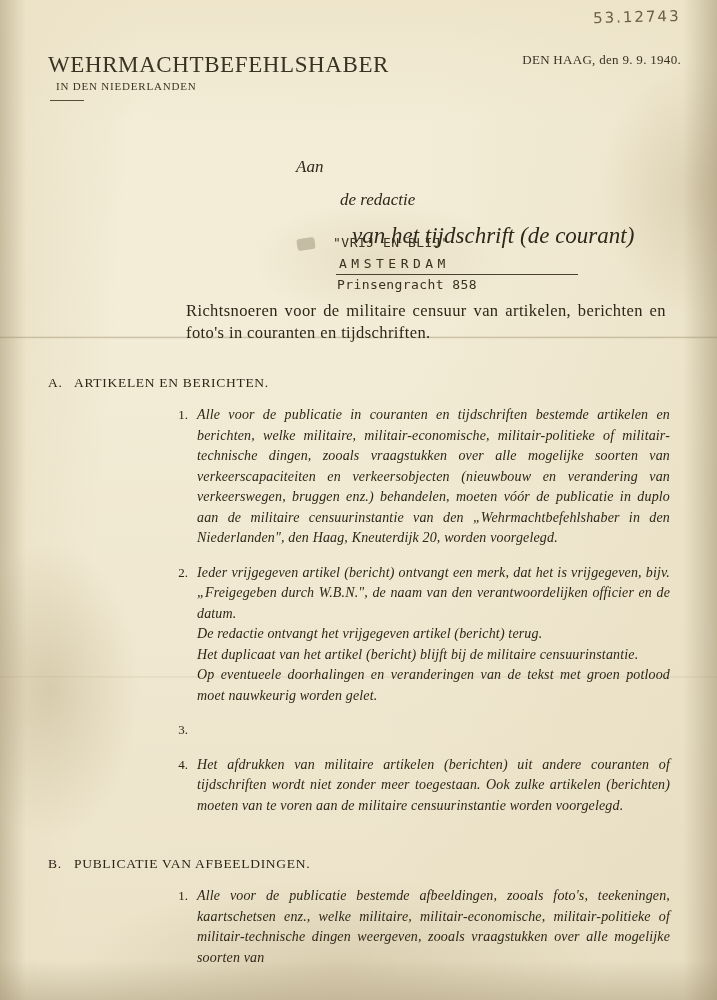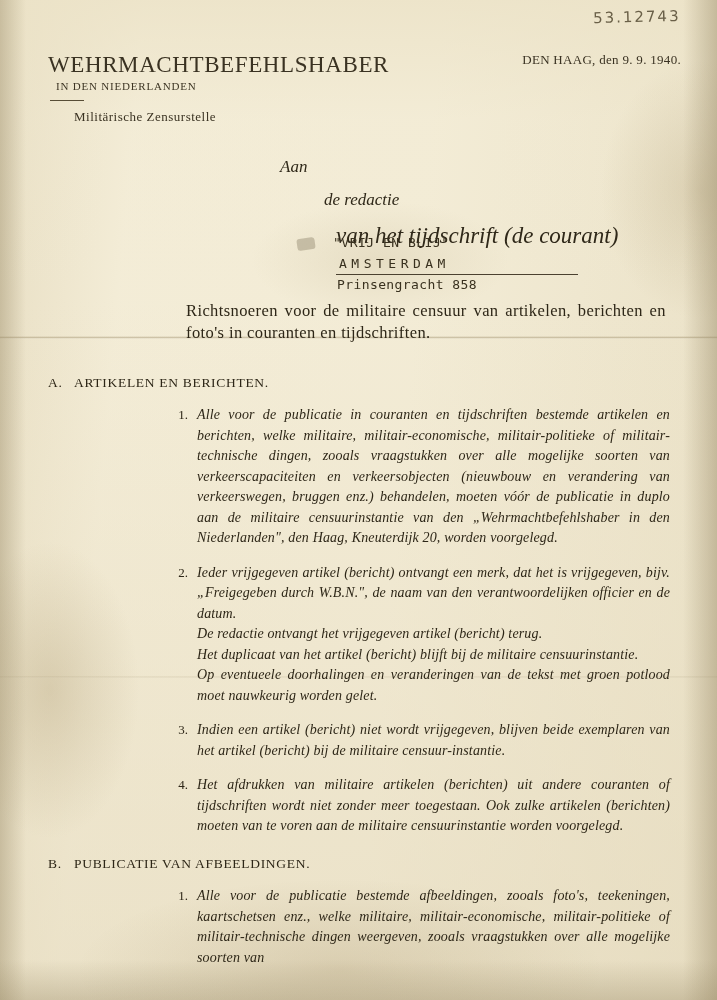--- a/index.html
+++ b/index.html
@@ -117,21 +117,21 @@
     right: 36px;
     font-family: "Liberation Serif", serif;
     font-size: 13px;
     color: #3a3222;
     letter-spacing: 0.3px;
   }
 
   
   .addr {
     position: absolute;
-    left: 280px;
+    left: 296px;
     top: 157px;
     font-family: "Liberation Serif", serif;
     font-style: italic;
     color: #2f2819;
   }
   .addr .l1 { font-size: 17px; }
   .addr .l2 { font-size: 17px; margin-left: 44px; margin-top: 13px; }
   .addr .l3 { font-size: 23px; margin-left: 56px; margin-top: 13px; white-space: nowrap;}
 
   .typed {
@@ -254,21 +254,20 @@
   <div class="edge-shadow-bottom"></div>
 
   <div class="content">
 
     <div class="archive-num">53.12743</div>
 
     <div class="letterhead">
       <div class="org-name">WEHRMACHTBEFEHLSHABER</div>
       <div class="org-sub">IN DEN NIEDERLANDEN</div>
       <div class="rule"></div>
-      <div class="office">Militärische Zensurstelle</div>
     </div>
 
     <div class="dateline">DEN HAAG, den 9. 9. 1940.</div>
 
     <div class="addr">
       <div class="l1">Aan</div>
       <div class="l2">de redactie</div>
       <div class="l3">van het tijdschrift (de courant)</div>
     </div>
 
@@ -299,21 +298,20 @@
             <p>Ieder vrijgegeven artikel (bericht) ontvangt een merk, dat het is vrijgegeven, bijv. „Freigegeben durch W.B.N.", de naam van den verantwoordelijken officier en de datum.</p>
             <p>De redactie ontvangt het vrijgegeven artikel (bericht) terug.</p>
             <p>Het duplicaat van het artikel (bericht) blijft bij de militaire censuurinstantie.</p>
             <p>Op eventueele doorhalingen en veranderingen van de tekst met groen potlood moet nauwkeurig worden gelet.</p>
           </div>
         </div>
 
         <div class="item">
           <div class="item-num">3.</div>
           <div class="item-body">
-            <p>Indien een artikel (bericht) niet wordt vrijgegeven, blijven beide exemplaren van het artikel (bericht) bij de militaire censuur-instantie.</p>
           </div>
         </div>
 
         <div class="item">
           <div class="item-num">4.</div>
           <div class="item-body">
             <p>Het afdrukken van militaire artikelen (berichten) uit andere couranten of tijdschriften wordt niet zonder meer toegestaan. Ook zulke artikelen (berichten) moeten van te voren aan de militaire censuurinstantie worden voorgelegd.</p>
           </div>
         </div>
 

